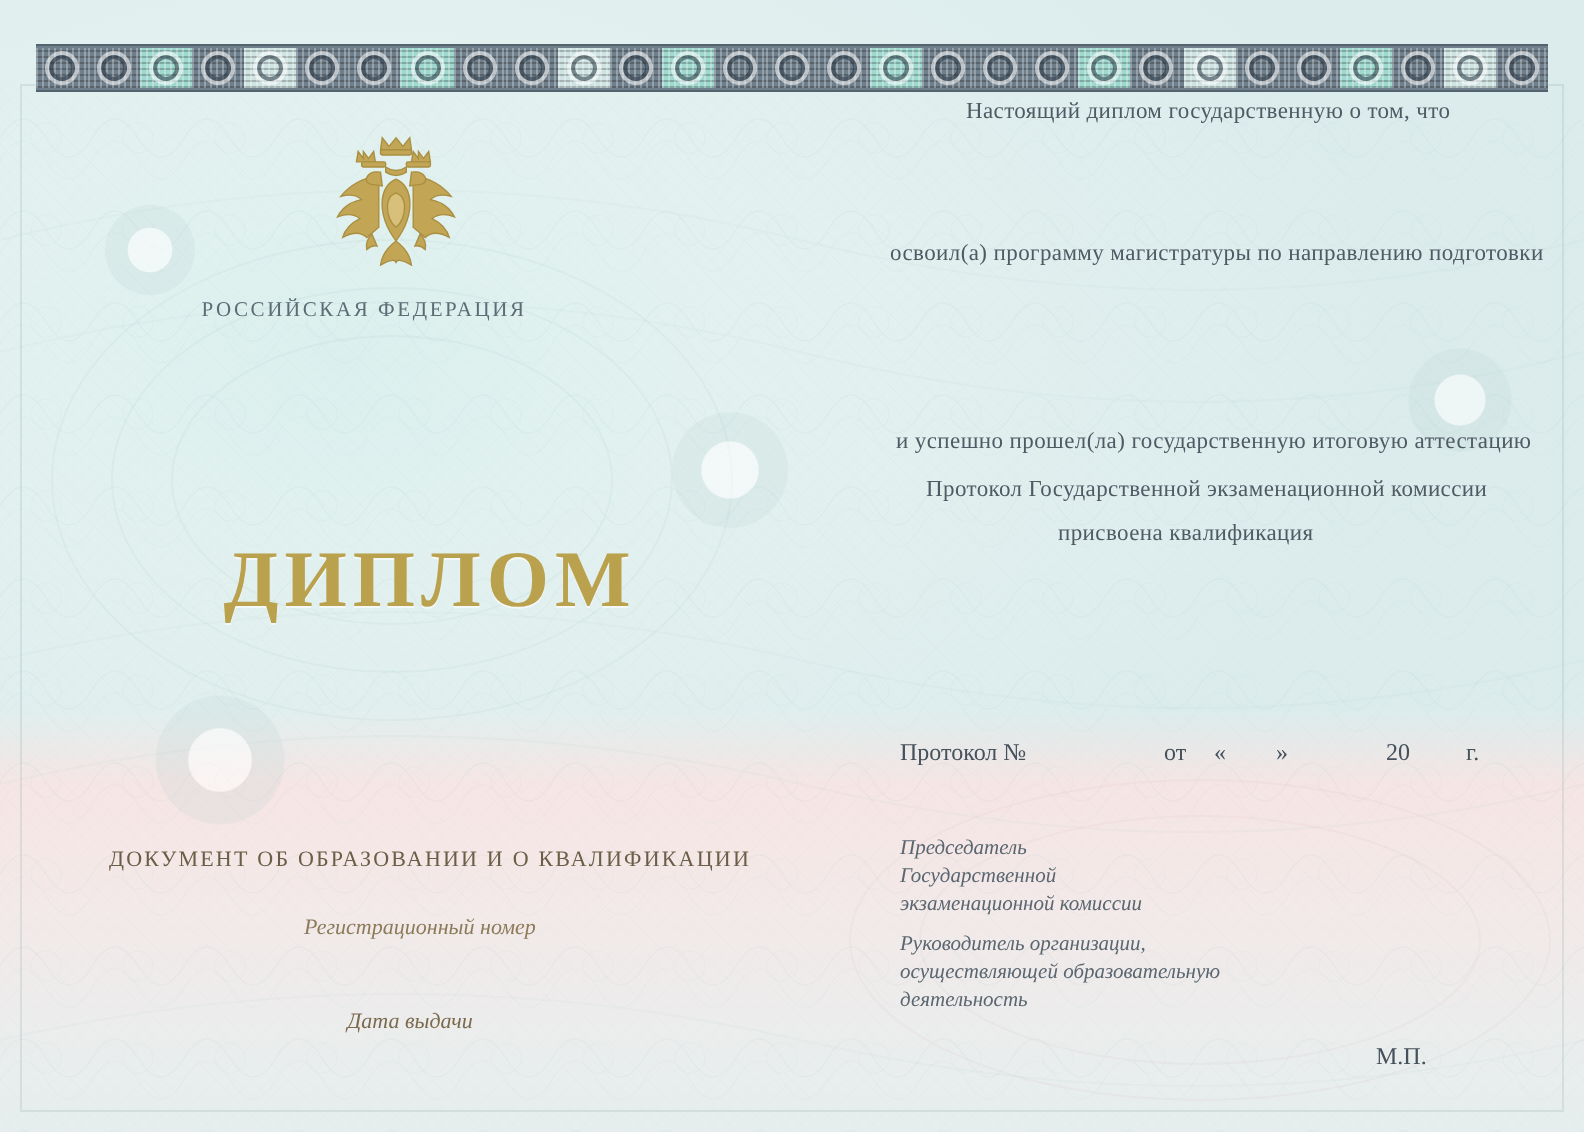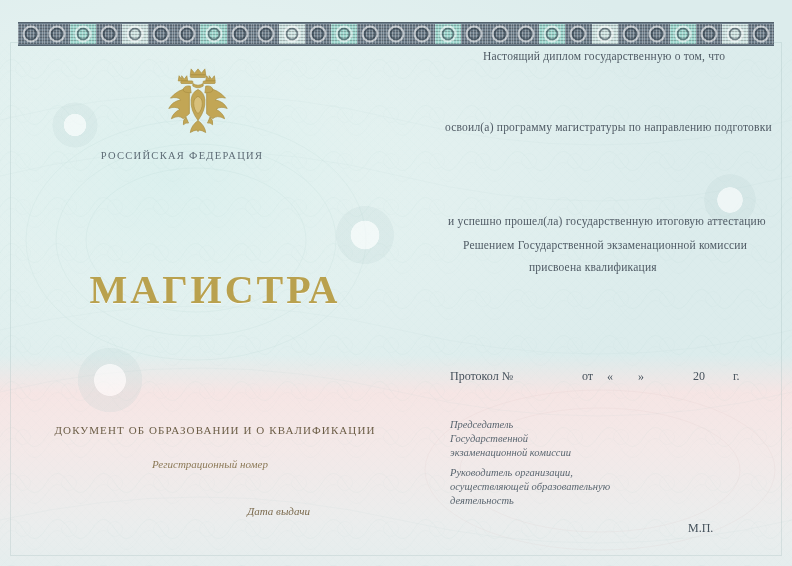--- a/index.html
+++ b/index.html
@@ -130,21 +130,21 @@
     width: 300px;
     text-align: center;
     font-size: 11px;
     font-style: italic;
     color: #8d7a58;
   }
   .issue-date {
     position: absolute;
     left: 100px; top: 505px;
     width: 210px;
-    text-align: right;
+    text-align: center;
     font-size: 11px;
     font-style: italic;
     color: #7b6a4d;
   }
 
   
   .r-line {
     position: absolute;
     color: #4f5a64;
     font-size: 11.5px;
@@ -391,31 +391,31 @@
         <path d="M64 64 q4 4 3 9 q-3 -3 -6 -2z"></path>
 
         <path d="M50 68 q-8 6 -9 14 q9 -5 9 -1 q0 -4 9 1 q-1 -8 -9 -14z"></path>
       </g>
     </svg>
   </div>
 
   <div class="rf-label">РОССИЙСКАЯ ФЕДЕРАЦИЯ</div>
 
   <div class="title-main">
-    <span class="l2">МАГИСТРА</span>
+    <span>ДИПЛОМ</span>
   </div>
 
   <div class="doc-sub">ДОКУМЕНТ ОБ ОБРАЗОВАНИИ И О КВАЛИФИКАЦИИ</div>
   <div class="reg-num">Регистрационный номер</div>
   <div class="issue-date">Дата выдачи</div>
 
   <div class="r-line r1">Настоящий диплом государственную о том, что</div>
   <div class="r-line r2">освоил(а) программу магистратуры по направлению подготовки</div>
   <div class="r-line r3">и успешно прошел(ла) государственную итоговую аттестацию</div>
-  <div class="r-line r4">Решением Государственной экзаменационной комиссии</div>
+  <div class="r-line r4">Протокол Государственной экзаменационной комиссии</div>
   <div class="r-line r5">присвоена квалификация</div>
 
   <div class="protocol">
     <span class="p-no">Протокол №</span>
     <span class="p-ot">от</span>
     <span class="p-q1">«</span>
     <span class="p-q2">»</span>
     <span class="p-20">20</span>
     <span class="p-g">г.</span>
   </div>

